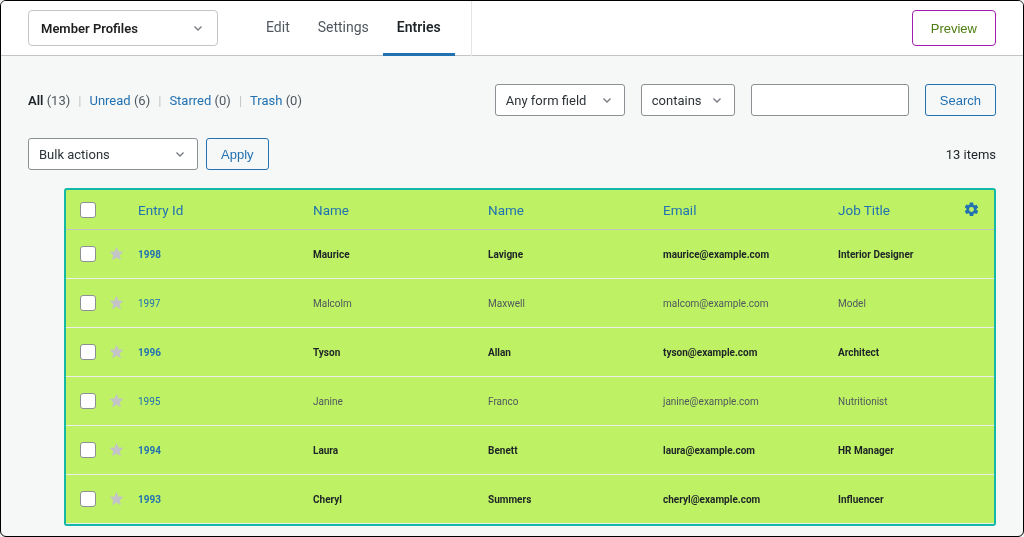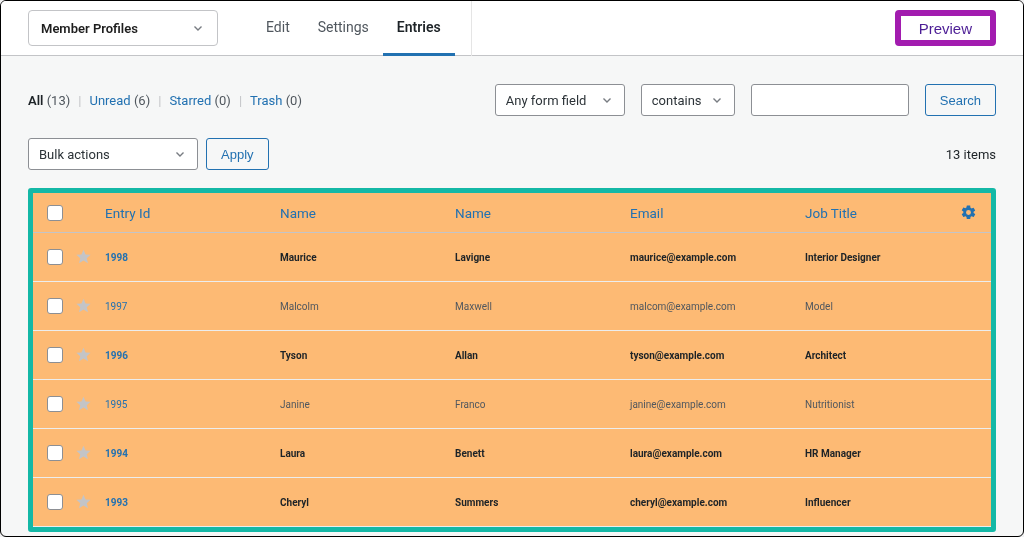--- a/index.html
+++ b/index.html
@@ -11,21 +11,21 @@
   .form-select { display:flex; align-items:center; justify-content:space-between; width: 190px; height: 36px; padding: 0 12px; border: 1px solid #c3c4c7; border-radius: 4px; background:#fff; cursor: pointer; }
   .form-select span { font-weight: 600; color: #1e1e1e; font-size: 13px; }
   .chev { width: 14px; height: 14px; flex: 0 0 auto; }
   .chev svg { width: 14px; height: 14px; display:block; }
 
   .tabs-wrap { display:flex; align-items:stretch; height:55px; margin-left: 18px; padding: 0 16px; border-right: 1px solid #e5e5e5; }
   .tab { display:flex; align-items:center; padding: 0 14px; color:#50575e; font-size: 14px; cursor:pointer; border-bottom: 3px solid transparent; }
   .tab.active { color:#1d2327; font-weight:600; border-bottom-color:#2271b1; }
 
   .spacer { flex:1; }
-  .preview-btn { height:36px; padding:0 18px; border:6px solid #a21caf; border-radius:4px; background:#fff; font-size:15px; font-weight:500; color:#4c1d95; cursor:pointer; }
+  .preview-btn { height:36px; padding:0 18px; border:1px solid #a21caf; border-radius:4px; background:#fff; font-size:13px; font-weight:500; color:#4d7c0f; cursor:pointer; }
 
   
   .content { padding: 28px 27px 0 27px; }
 
   .status-row { display:flex; align-items:center; gap:8px; color:#50575e; font-size:13px;text-align:right; }
   .status-link { color:#2271b1; cursor:pointer; }
   .status-current { color:#1d2327; font-weight:600; }
   .sep { color:#c3c4c7; }
 
   .filter-row { display:flex; align-items:center; gap:16px; }
@@ -37,21 +37,21 @@
 
   .row1 { display:flex; align-items:center; justify-content:space-between; }
 
   .row2 { display:flex; align-items:center; justify-content:space-between; margin-top: 22px; }
   .bulk-wrap { display:flex; align-items:center; gap:8px; }
   .sel.bulk { width:170px; }
   .apply-btn { height:32px; padding:0 14px; border:1px solid #2271b1; color:#2271b1; background:#f6f7f7; border-radius:3px; font-size:13px; cursor:pointer; }
   .count-label { color:#1d2327; font-size:13px; }
 
   
-  .table { margin-top: 18px; border:5px solid #14b8a6; border-radius:3px; background:#fdba74; overflow:hidden; }
+  .table { margin-top: 18px; border:2px solid #14b8a6; border-radius:3px; background:#bef264; overflow:hidden;margin-left:36px; }
   .thead, .trow { display:flex; align-items:center; padding: 0 14px; }
   .thead { height:40px; border-bottom:1px solid #c3c4c7; color:#2271b1; font-size:13.5px; }
   .trow { height:49px; border-bottom:1px solid #eceded; font-size:10px; }
 
   .c-check { width:28px; flex:0 0 auto; display:flex; align-items:center; }
   .c-star { width:30px; flex:0 0 auto; display:flex; align-items:center; color:#c3c4c7; }
   .c-id { width:175px; flex:0 0 auto; }
   .c-fn { width:175px; flex:0 0 auto; }
   .c-ln { width:175px; flex:0 0 auto; }
   .c-em { width:175px; flex:0 0 auto; }

